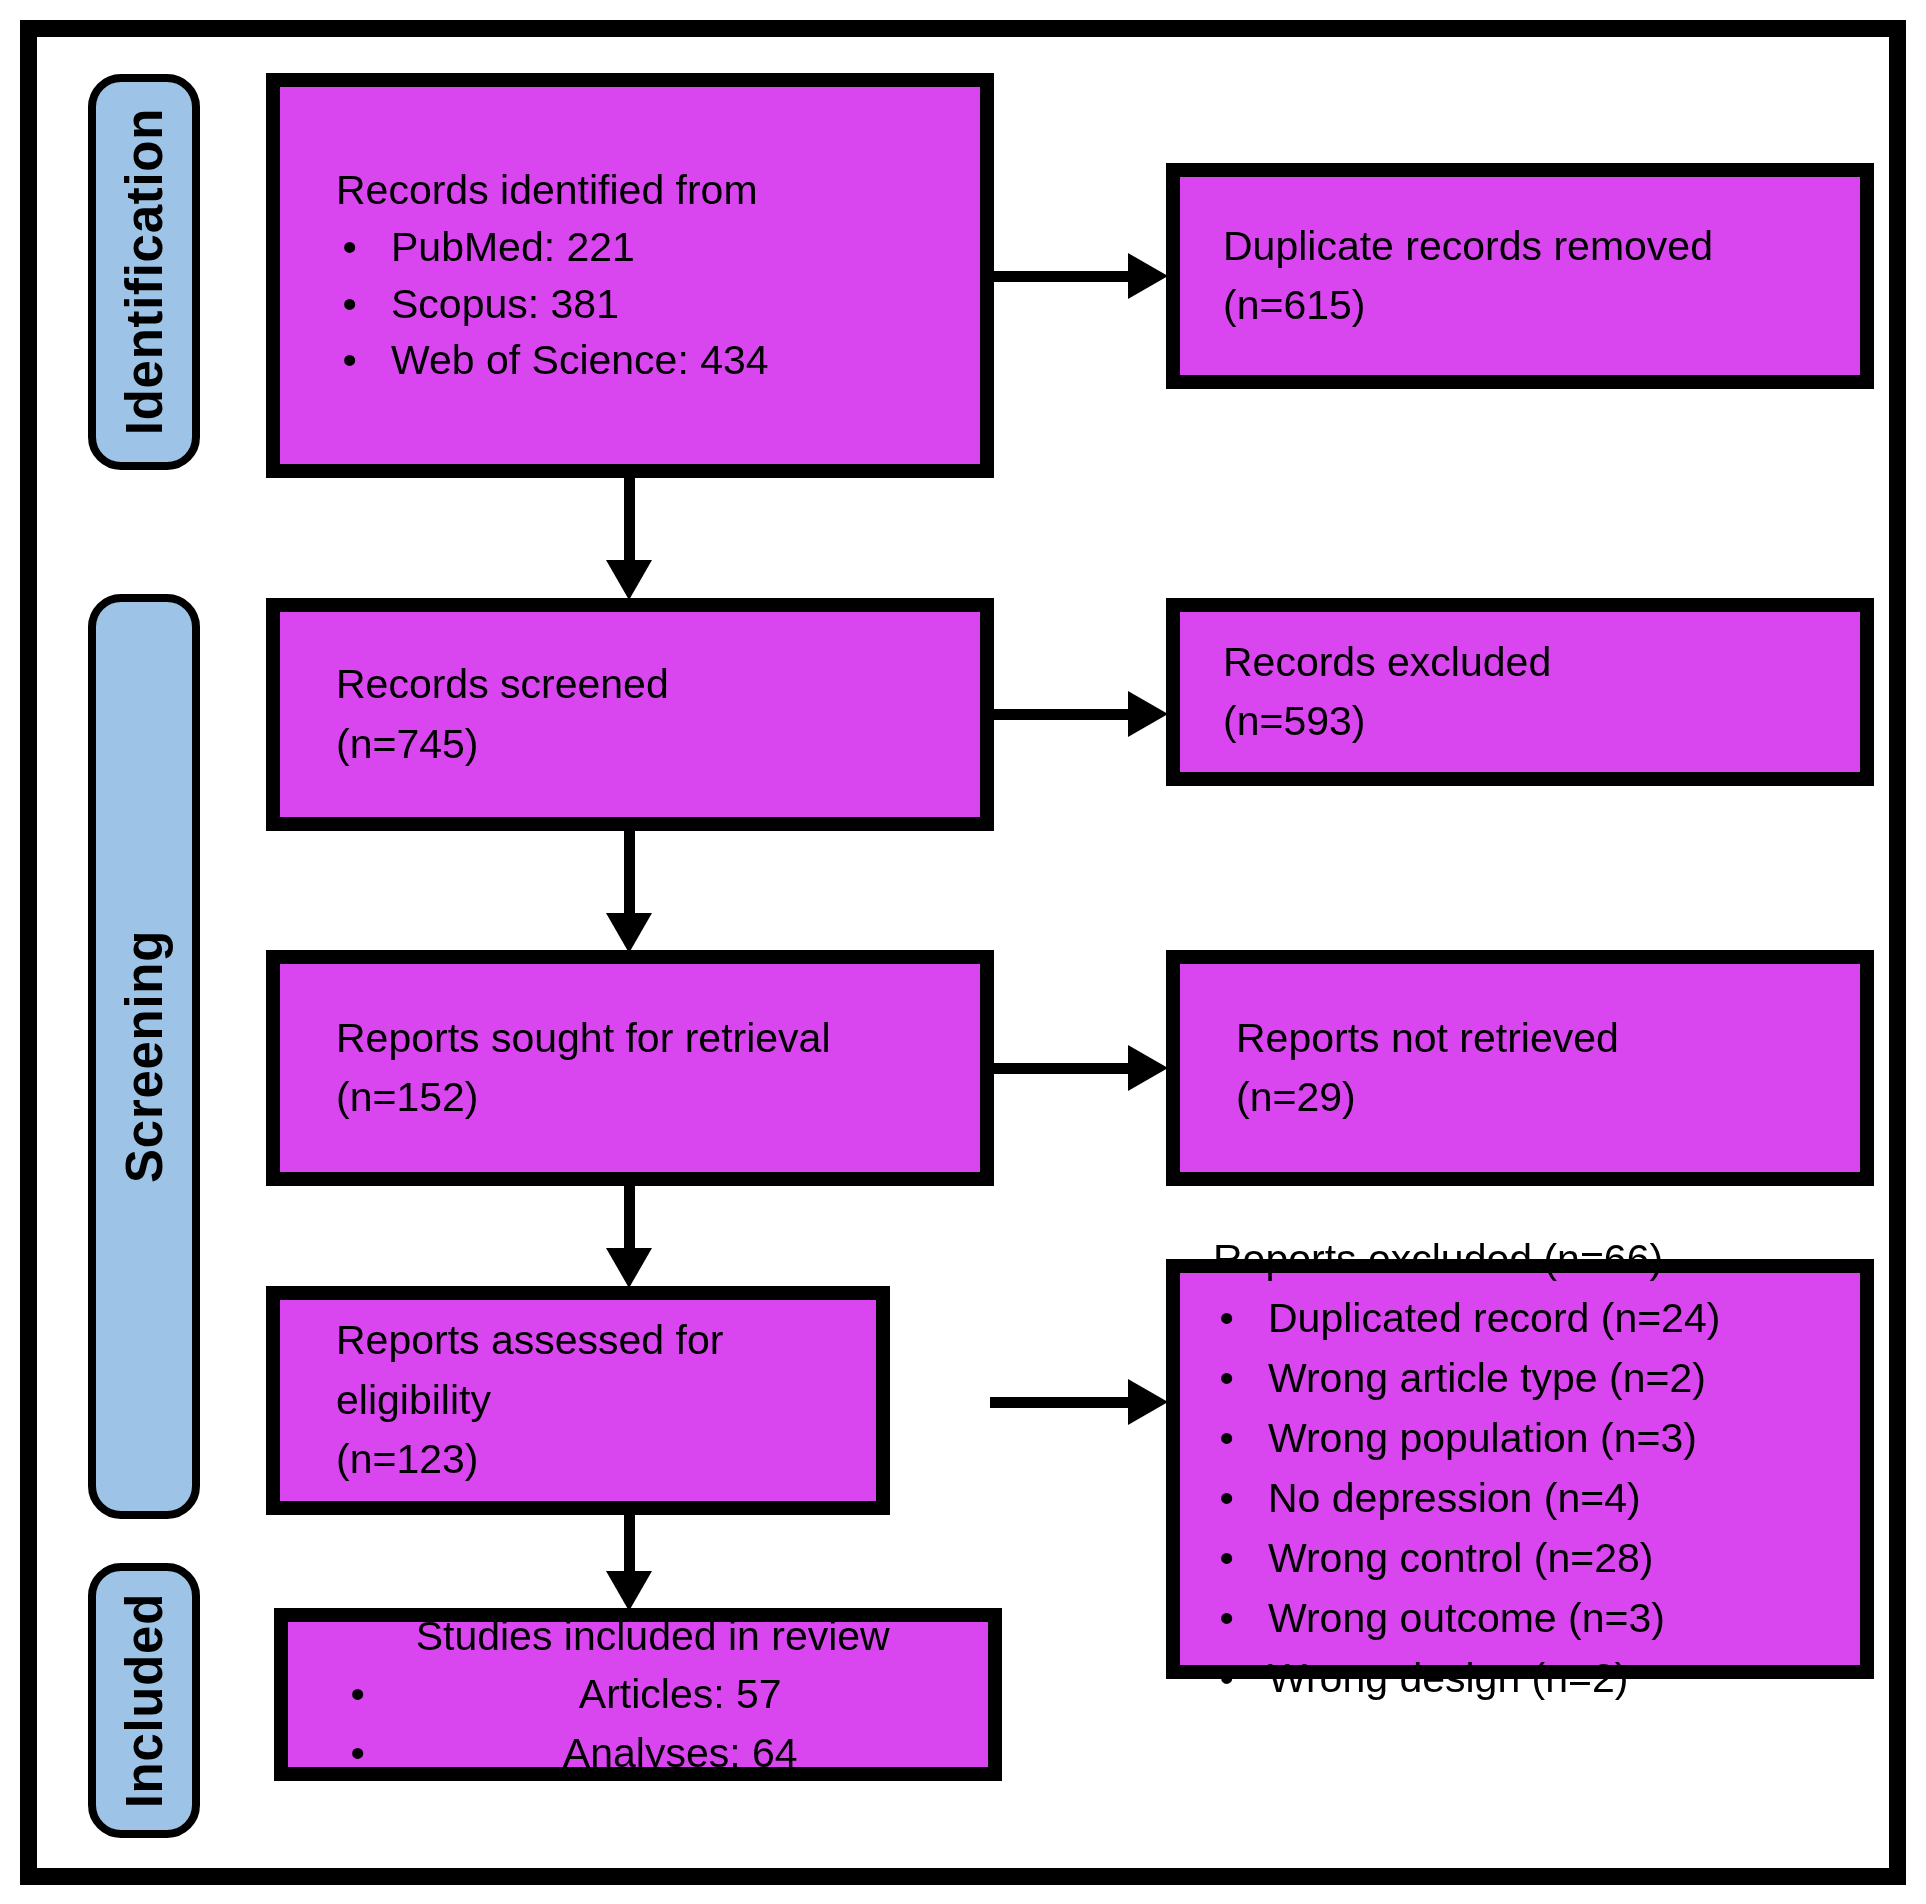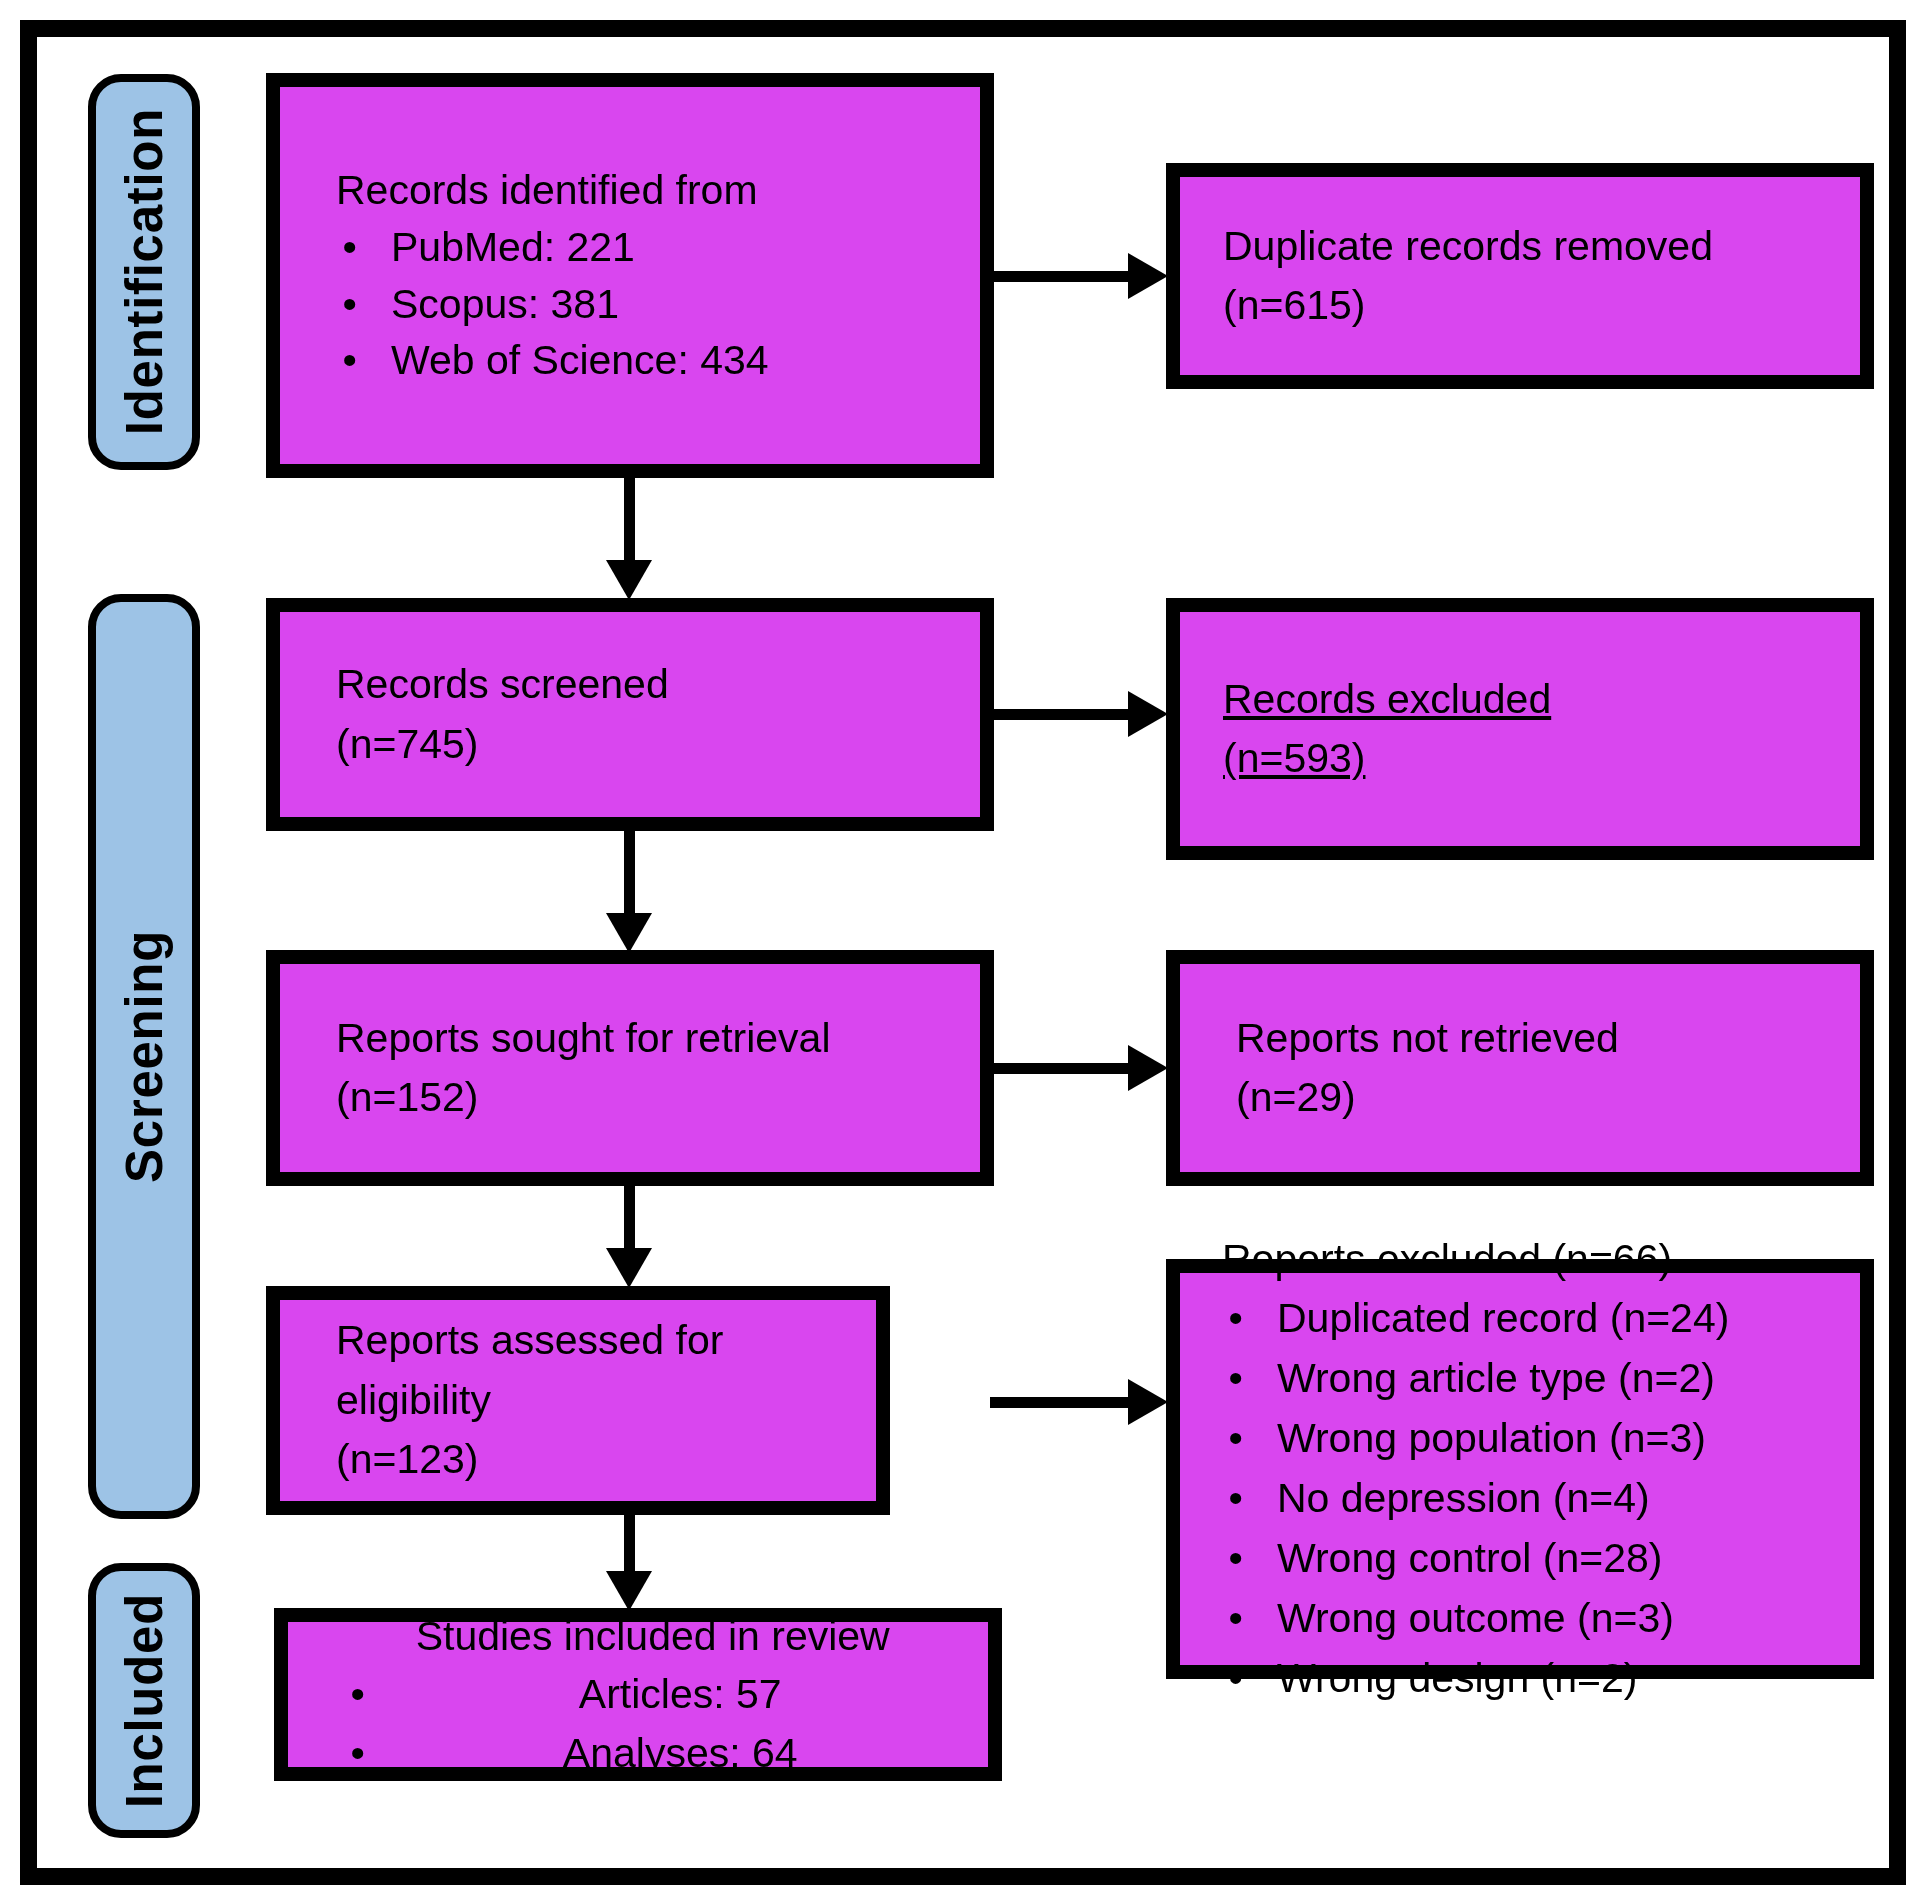--- a/index.html
+++ b/index.html
@@ -54,23 +54,23 @@
     padding: 13.3px 26.6px 13.3px 56px;
     font-size: 41px;
     line-height: 1.45;
   }
   .box-b1 { left: 266px; top: 73px;  width: 728px; height: 405px; line-height: 1.38; }
   .box-b2 { left: 266px; top: 598px;  width: 728px; height: 233px; }
   .box-b3 { left: 266px; top: 950px; width: 728px; height: 236px; }
   .box-b4 { left: 266px; top: 1286px; width: 624px; height: 229px; }
   .box-b5 { left: 274px; top: 1608px; width: 728px; height: 173px; line-height: 1.42; text-align: center; }
   .box-r1 { left: 1166px; top: 163px;  width: 708px; height: 226px; padding-left: 43px; }
-  .box-r2 { left: 1166px; top: 598px;  width: 708px; height: 262px; padding-left: 43px; text-decoration: underline; }
+  .box-r2 { left: 1166px; top: 598px;  width: 708px; height: 188px; padding-left: 43px; }
   .box-r3 { left: 1166px; top: 950px; width: 708px; height: 236px; }
-  .box-r4 { left: 1166px; top: 1259px; width: 708px; height: 420px; padding-left: 42px; line-height: 1.46; }
+  .box-r4 { left: 1166px; top: 1259px; width: 708px; height: 420px; padding-left: 33px; line-height: 1.46; }
 
   .bullets { list-style: none; margin: 0; padding: 0; }
   .bullets li { position: relative; padding-left: 55px; }
   .bullets li::before {
     content: "\2022";
     position: absolute;
     left: 6.6px;
   }
 
   

